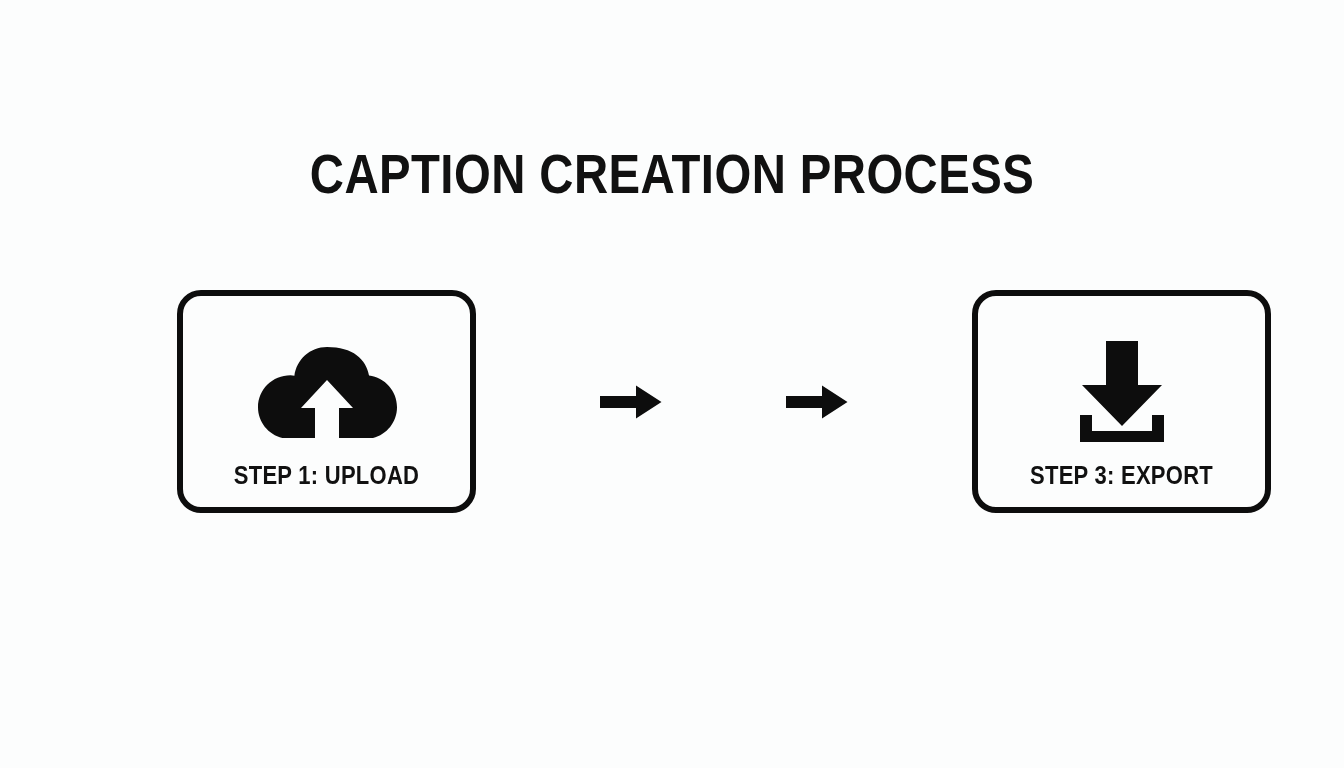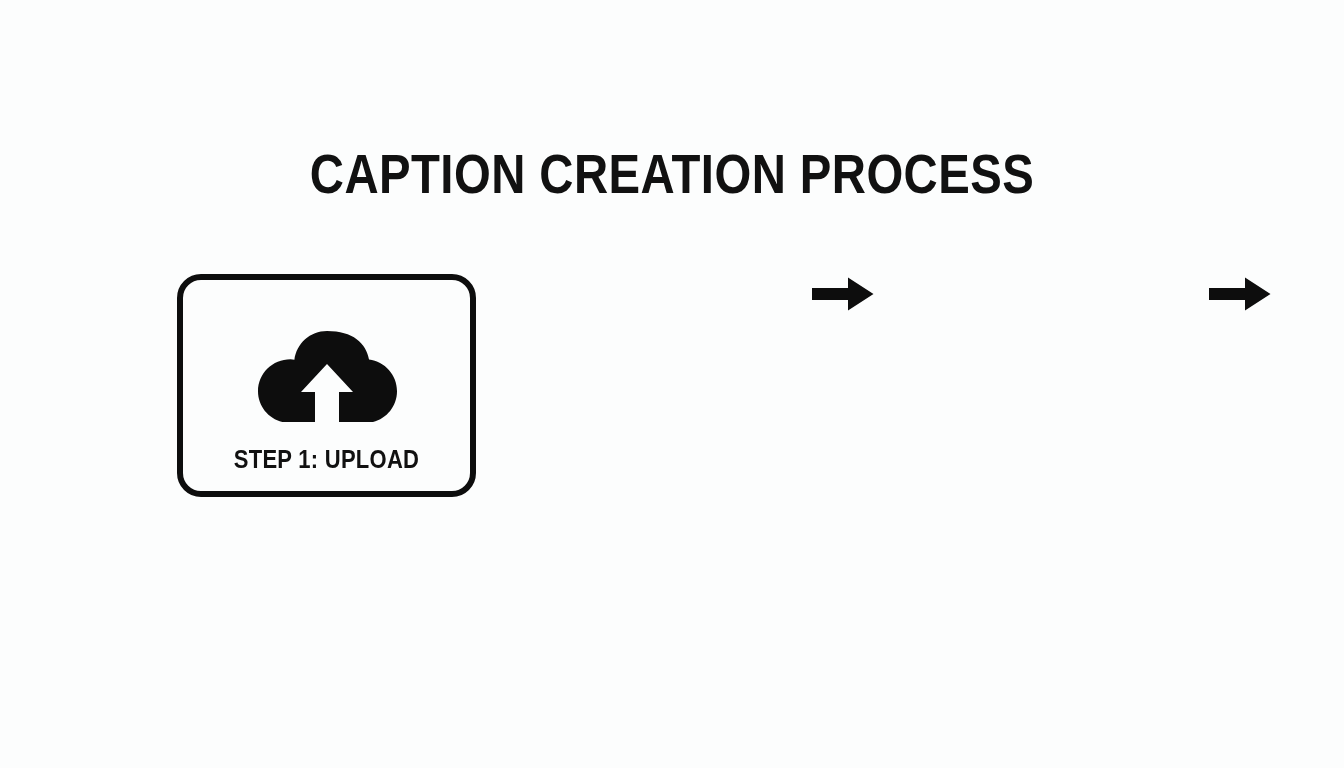--- a/index.html
+++ b/index.html
@@ -38,25 +38,25 @@
     color: #111111;
     transform: scaleX(0.86);
     transform-origin: 672px 50%;
     white-space: nowrap;
   }
 
   
   .flow-row {
     position: absolute;
     left: 129px;
-    top: 274px;
+    top: 290px;
     width: 1094px;
     height: 223px;
     display: flex;
-    align-items: flex-start;
+    align-items: center;
     justify-content: space-between;
     padding-left: 48px;
   }
 
   .step-card {
     box-sizing: border-box;
     width: 299px;
     height: 223px;
     border: 6px solid #0d0d0d;
     border-radius: 24px;
@@ -143,15 +143,43 @@
       </svg>
     </div>
 
 
     <div class="connector">
       <svg width="62" height="34" viewBox="0 0 62 34" aria-hidden="true">
         <path fill="#0d0d0d" d="M 0 11 L 36 11 L 36 0.5 L 61.5 17 L 36 33.5 L 36 23 L 0 23 Z"></path>
       </svg>
     </div>
 
+    <div class="step-card">
+      <div class="card-icon">
+        <svg width="104" height="102" viewBox="0 0 104 102" aria-hidden="true">
+
+          <path fill="#0d0d0d" d="
+            M 36 0
+            L 68 0
+            L 68 44
+            L 92 44
+            L 52 85
+            L 12 44
+            L 36 44
+            Z"></path>
+
+          <path fill="#0d0d0d" d="
+            M 10 74
+            L 22 74
+            L 22 90
+            L 82 90
+            L 82 74
+            L 94 74
+            L 94 101
+            L 10 101
+            Z"></path>
+        </svg>
+      </div>
+      <div class="card-label">STEP 3: EXPORT</div>
+    </div>
 
   </div>
 </div>
 
 </body></html>

